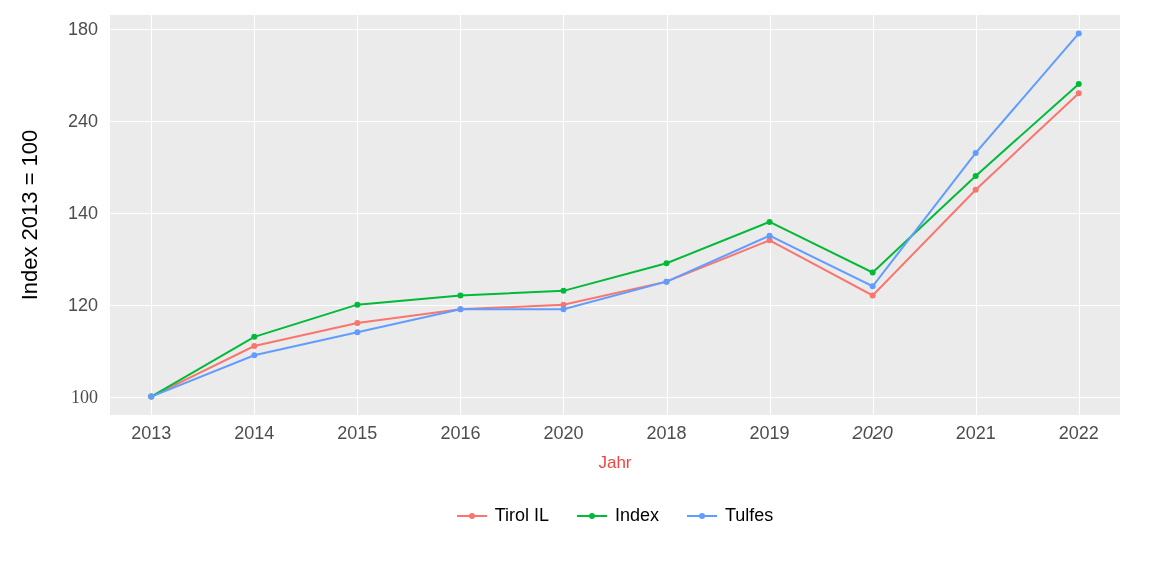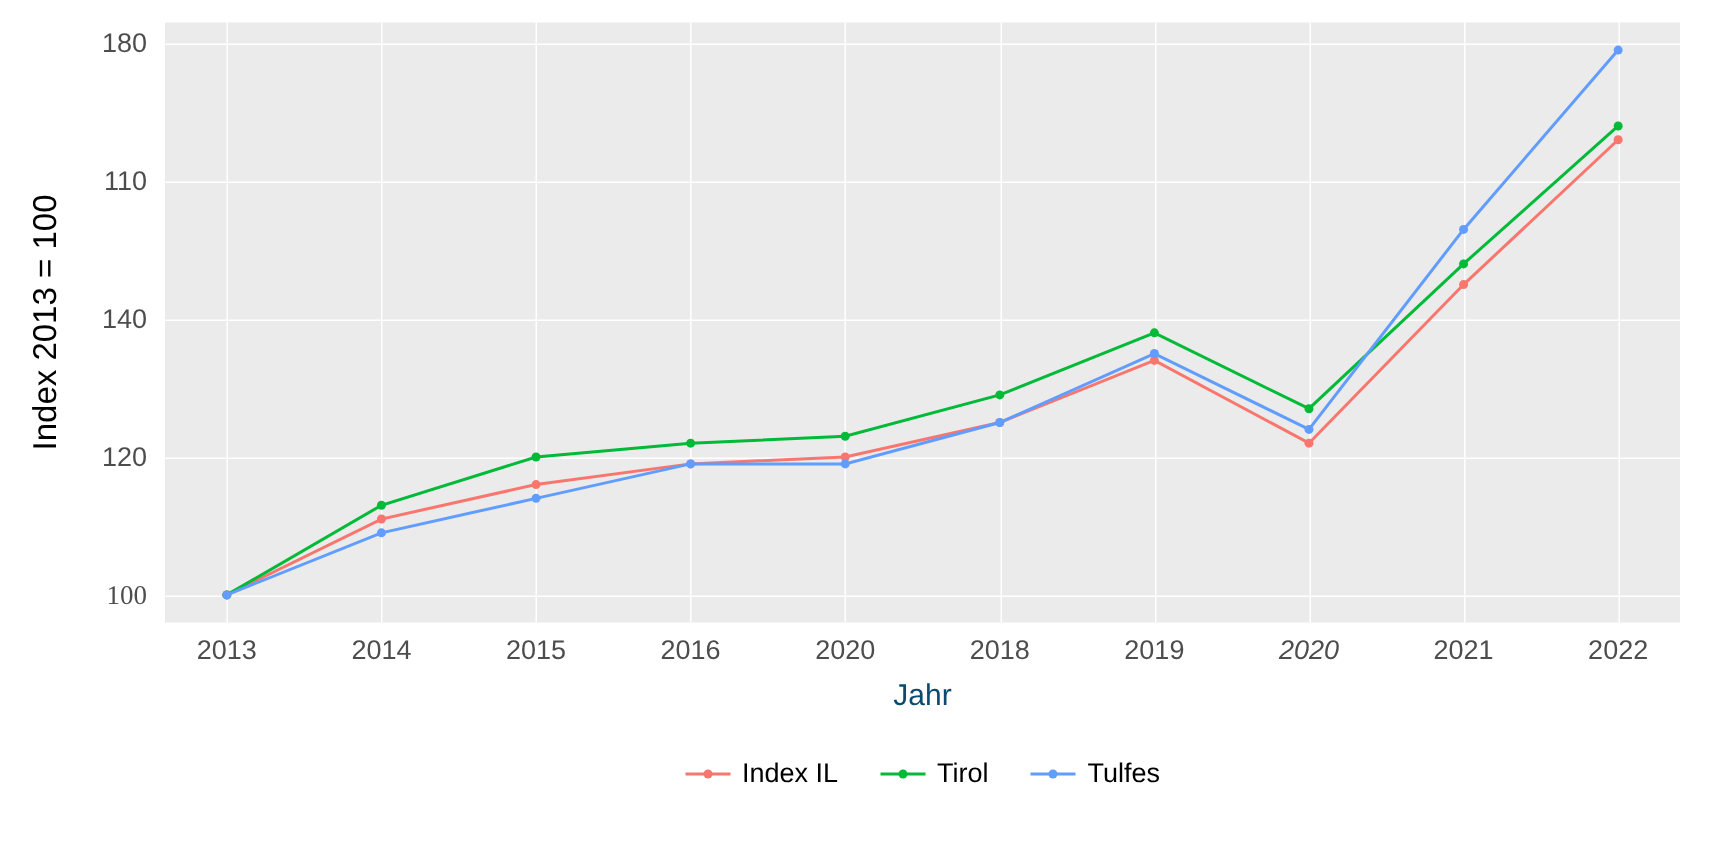--- a/index.html
+++ b/index.html
@@ -28,22 +28,22 @@
   .gridline-h { height: 1px; }
   .tick-label-x, .tick-label-y {
     position: absolute;
     font-size: 18px;
     color: #4d4d4d;
   }
   .tick-label-x { transform: translateX(-50%); }
   .tick-label-y { transform: translateY(-50%); text-align: right; }
   .axis-title-x {
     position: absolute;
-    font-size: 20px;
-    color: #0c4a6e;
+    font-size: 17px;
+    color: #ef4444;
     transform: translateX(-50%);
   }
   .axis-title-y {
     position: absolute;
     font-size: 22px;
     color: #000;
     transform: translate(-50%, -50%) rotate(-90deg);
     white-space: nowrap;
   }
   svg.plot {
@@ -153,41 +153,41 @@
     <div class="tick-label-y" style="top: 396.609px; left: 98px; width: 0px;">
       <span style="position: absolute; right: 0px; top: 50%; transform: translateY(-50%); font-family: Liberation Serif, serif;">100</span>
     </div>
     <div class="tick-label-y" style="top: 304.655px; left: 98px; width: 0px;">
       <span style="position: absolute; right: 0px; top: 50%; transform: translateY(-50%);">120</span>
     </div>
     <div class="tick-label-y" style="top: 212.701px; left: 98px; width: 0px;">
       <span style="position: absolute; right: 0px; top: 50%; transform: translateY(-50%);">140</span>
     </div>
     <div class="tick-label-y" style="top: 120.747px; left: 98px; width: 0px;">
-      <span style="position: absolute; right: 0px; top: 50%; transform: translateY(-50%);">110</span>
+      <span style="position: absolute; right: 0px; top: 50%; transform: translateY(-50%);">240</span>
     </div>
     <div class="tick-label-y" style="top: 28.7931px; left: 98px; width: 0px;">
       <span style="position: absolute; right: 0px; top: 50%; transform: translateY(-50%); margin-left: 20px;">180</span>
     </div>
     <div class="axis-title-x" style="left: 615px; top: 453px;">Jahr</div>
     <div class="axis-title-y" style="left: 30px; top: 215px;">Index  2013  =  100</div>
     <div class="legend" style="left: 110px; top: 505px; width: 1010px;">
       <div class="legend-item">
         <div class="legend-key">
           <div class="legend-line" style="background: rgb(248, 118, 109);"></div>
           <div class="legend-dot" style="background: rgb(248, 118, 109);"></div>
         </div>
-        <span>Index IL</span>
+        <span>Tirol IL</span>
       </div>
       <div class="legend-item">
         <div class="legend-key">
           <div class="legend-line" style="background: rgb(0, 186, 56);"></div>
           <div class="legend-dot" style="background: rgb(0, 186, 56);"></div>
         </div>
-        <span>Tirol</span>
+        <span>Index</span>
       </div>
       <div class="legend-item">
         <div class="legend-key">
           <div class="legend-line" style="background: rgb(97, 156, 255);"></div>
           <div class="legend-dot" style="background: rgb(97, 156, 255);"></div>
         </div>
         <span>Tulfes</span>
       </div>
     </div>
   </div>

